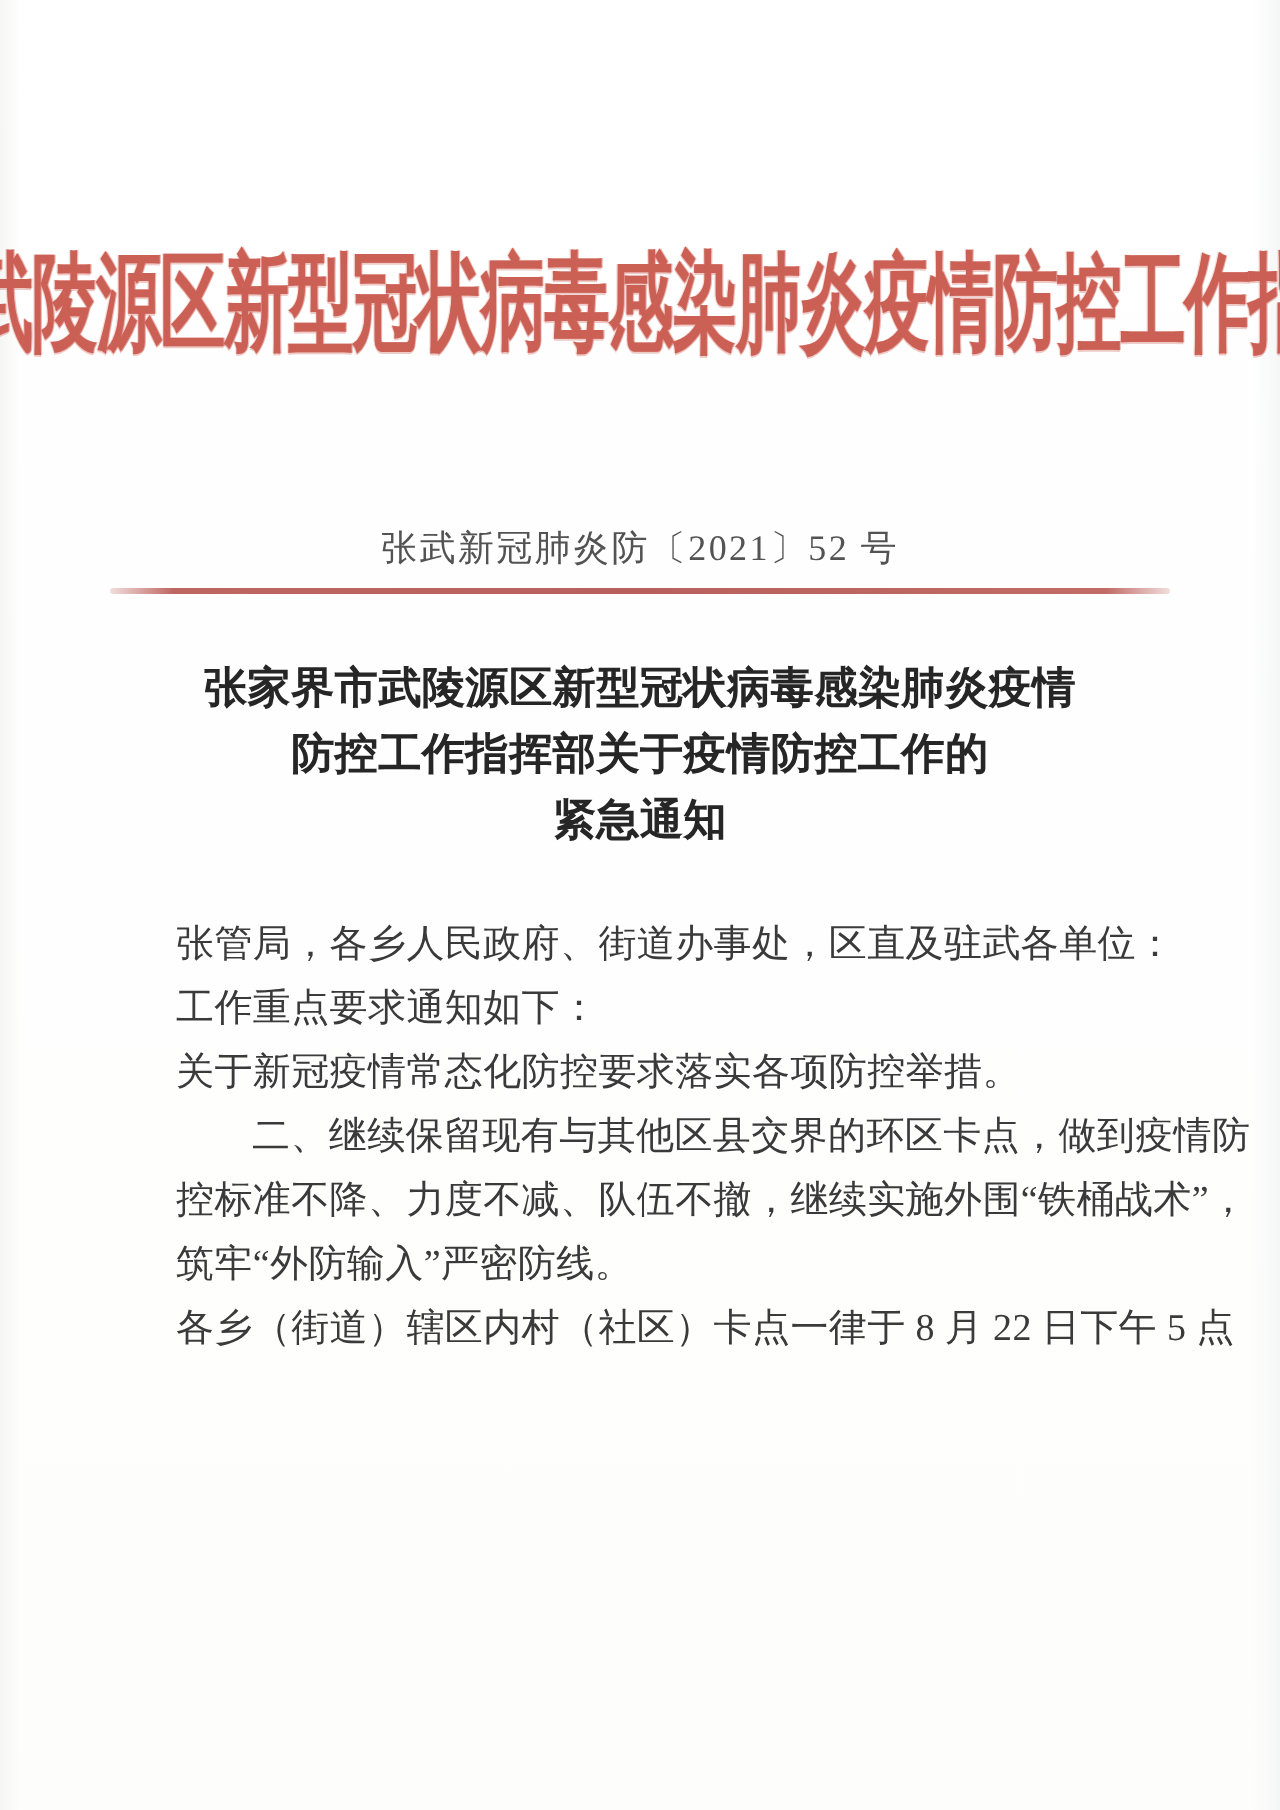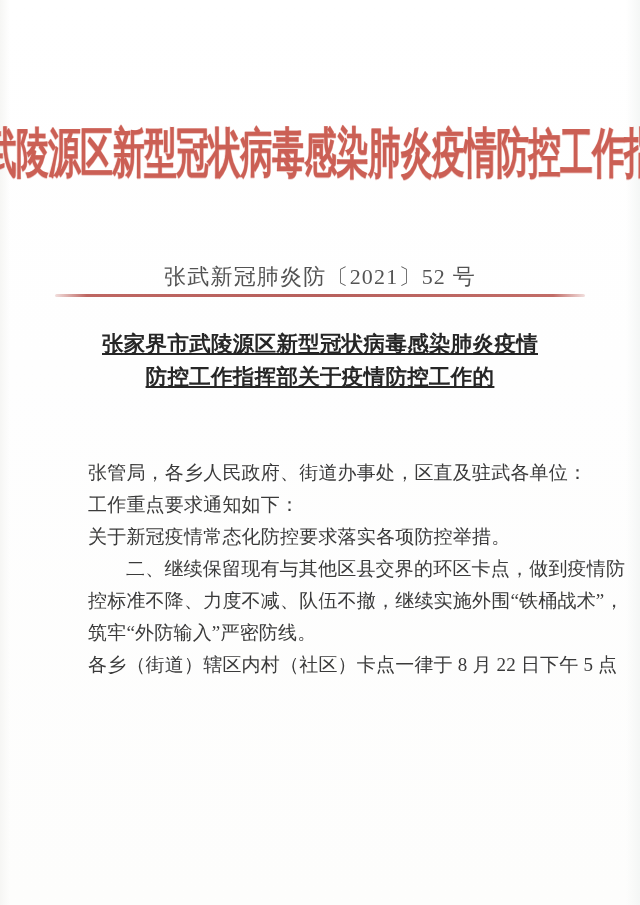--- a/index.html
+++ b/index.html
@@ -68,21 +68,21 @@
     filter: saturate(1.05);
   }
 
   
   .doc-number {
     position: absolute;
     top: 262px;
     left: 0;
     right: 0;
     text-align: center;
-    font-size: 22px;
+    font-size: 18px;
     color: #454545;
     letter-spacing: 1.2px;
     font-family: "Liberation Serif", "DejaVu Serif", serif;
     opacity: 0.92;
   }
 
   
   .red-rule {
     position: absolute;
     top: 294px;
@@ -106,21 +106,21 @@
     left: 70px;
     width: 500px;
     text-align: center;
     font-family: "Liberation Serif", "DejaVu Serif", serif;
     font-weight: 700;
     font-size: 21.5px;
     line-height: 33px;
     color: #262626;
     letter-spacing: 0.3px;
   }
-  .doc-title .tl { display: block; white-space: nowrap; text-decoration: underline; }
+  .doc-title .tl { display: block; white-space: nowrap; }
 
   
   .body-block {
     position: absolute;
     top: 457px;
     left: 88px;
     width: 470px;
     font-family: Liberation Serif, serif;
     font-size: 19px;
     line-height: 32px;
@@ -147,20 +147,21 @@
     <div class="letterhead-text">张家界市武陵源区新型冠状病毒感染肺炎疫情防控工作指挥部文件</div>
   </div>
 
   <div class="doc-number">张武新冠肺炎防〔2021〕52 号</div>
 
   <div class="red-rule"></div>
 
   <div class="doc-title">
     <span class="tl">张家界市武陵源区新型冠状病毒感染肺炎疫情</span>
     <span class="tl">防控工作指挥部关于疫情防控工作的</span>
+    <span class="tl">紧急通知</span>
   </div>
 
   <div class="body-block">
     <p>张管局，各乡人民政府、街道办事处，区直及驻武各单位：</p>
     <p>工作重点要求通知如下：</p>
     <p>关于新冠疫情常态化防控要求落实各项防控举措。</p>
     <p class="indent">二、继续保留现有与其他区县交界的环区卡点，做到疫情防</p>
     <p>控标准不降、力度不减、队伍不撤，继续实施外围“铁桶战术”，</p>
     <p>筑牢“外防输入”严密防线。</p>
     <p>各乡（街道）辖区内村（社区）卡点一律于 8 月 22 日下午 5 点</p>

